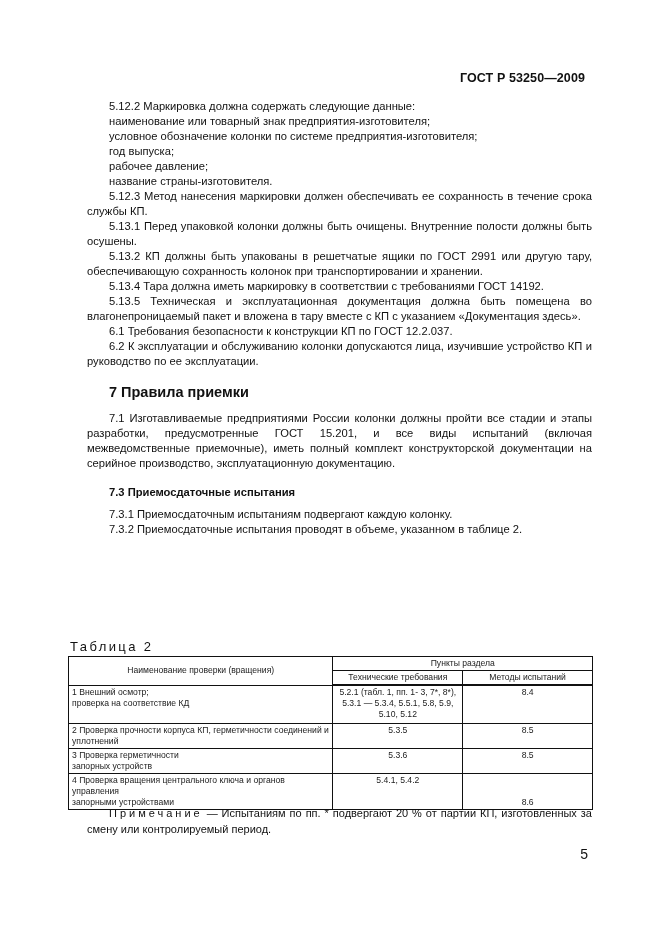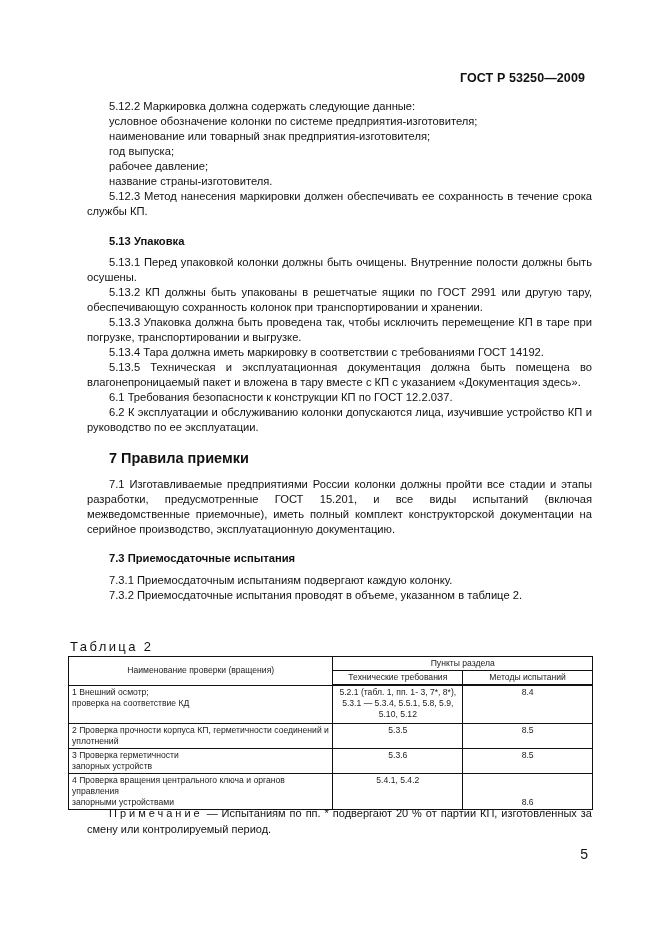--- a/index.html
+++ b/index.html
@@ -25,31 +25,29 @@
   .pnum { position: absolute; right: 73px; top: 846px; font-size: 14px; }
 </style>
 </head>
 <body>
 
 <div class="page">
   <div class="hdr">ГОСТ Р 53250—2009</div>
 
   <div class="body">
     <p class="li">5.12.2 Маркировка должна содержать следующие данные:</p>
+    <p class="li">наименование или товарный знак предприятия-изготовителя;</p>
     <p class="li">условное обозначение колонки по системе предприятия-изготовителя;</p>
-    <p class="li">наименование или товарный знак предприятия-изготовителя;</p>
     <p class="li">год выпуска;</p>
     <p class="li">рабочее давление;</p>
     <p class="li">название страны-изготовителя.</p>
     <p class="p">5.12.3 Метод нанесения маркировки должен обеспечивать ее сохранность в течение срока службы КП.</p>
 
-    <p class="h3">5.13 Упаковка</p>
     <p class="p">5.13.1 Перед упаковкой колонки должны быть очищены. Внутренние полости должны быть осушены.</p>
     <p class="p">5.13.2 КП должны быть упакованы в решетчатые ящики по ГОСТ 2991 или другую тару, обеспечивающую сохранность колонок при транспортировании и хранении.</p>
-    <p class="p">5.13.3 Упаковка должна быть проведена так, чтобы исключить перемещение КП в таре при погрузке, транспортировании и выгрузке.</p>
     <p class="p">5.13.4 Тара должна иметь маркировку в соответствии с требованиями ГОСТ 14192.</p>
     <p class="p">5.13.5 Техническая и эксплуатационная документация должна быть помещена во влагонепроницаемый пакет и вложена в тару вместе с КП с указанием «Документация здесь».</p>
 
     <p class="p">6.1 Требования безопасности к конструкции КП по ГОСТ 12.2.037.</p>
     <p class="p">6.2 К эксплуатации и обслуживанию колонки допускаются лица, изучившие устройство КП и руководство по ее эксплуатации.</p>
 
     <p class="h2">7 Правила приемки</p>
     <p class="p">7.1 Изготавливаемые предприятиями России колонки должны пройти все стадии и этапы разработки, предусмотренные ГОСТ 15.201, и все виды испытаний (включая межведомственные приемочные), иметь полный комплект конструкторской документации на серийное производство, эксплуатационную документацию.</p>
 
     <p class="h3b">7.3 Приемосдаточные испытания</p>

